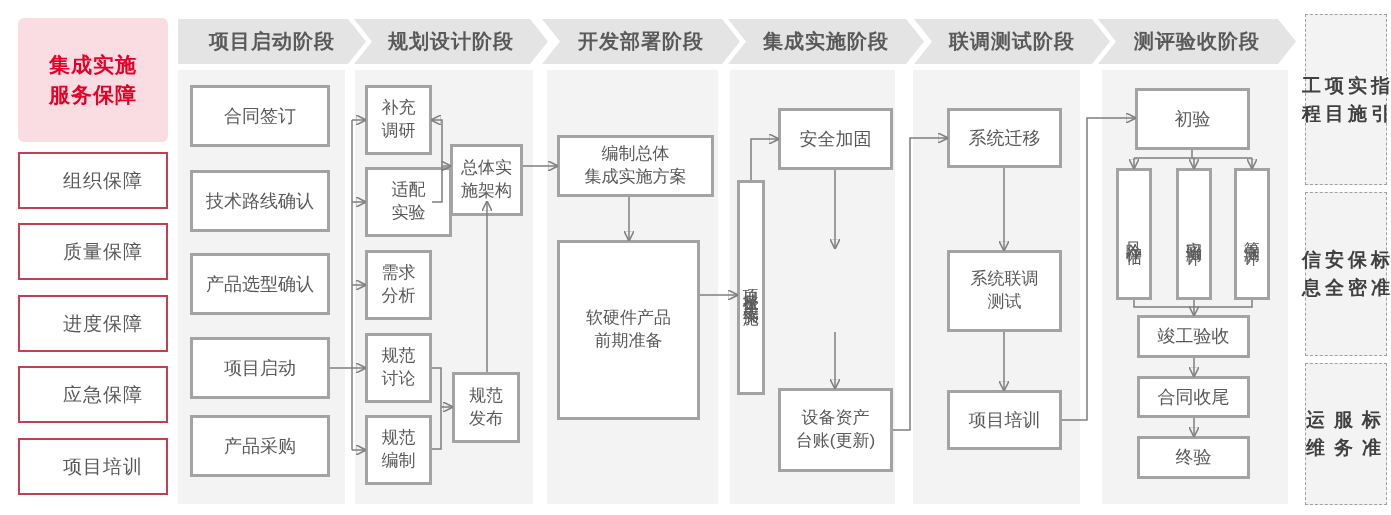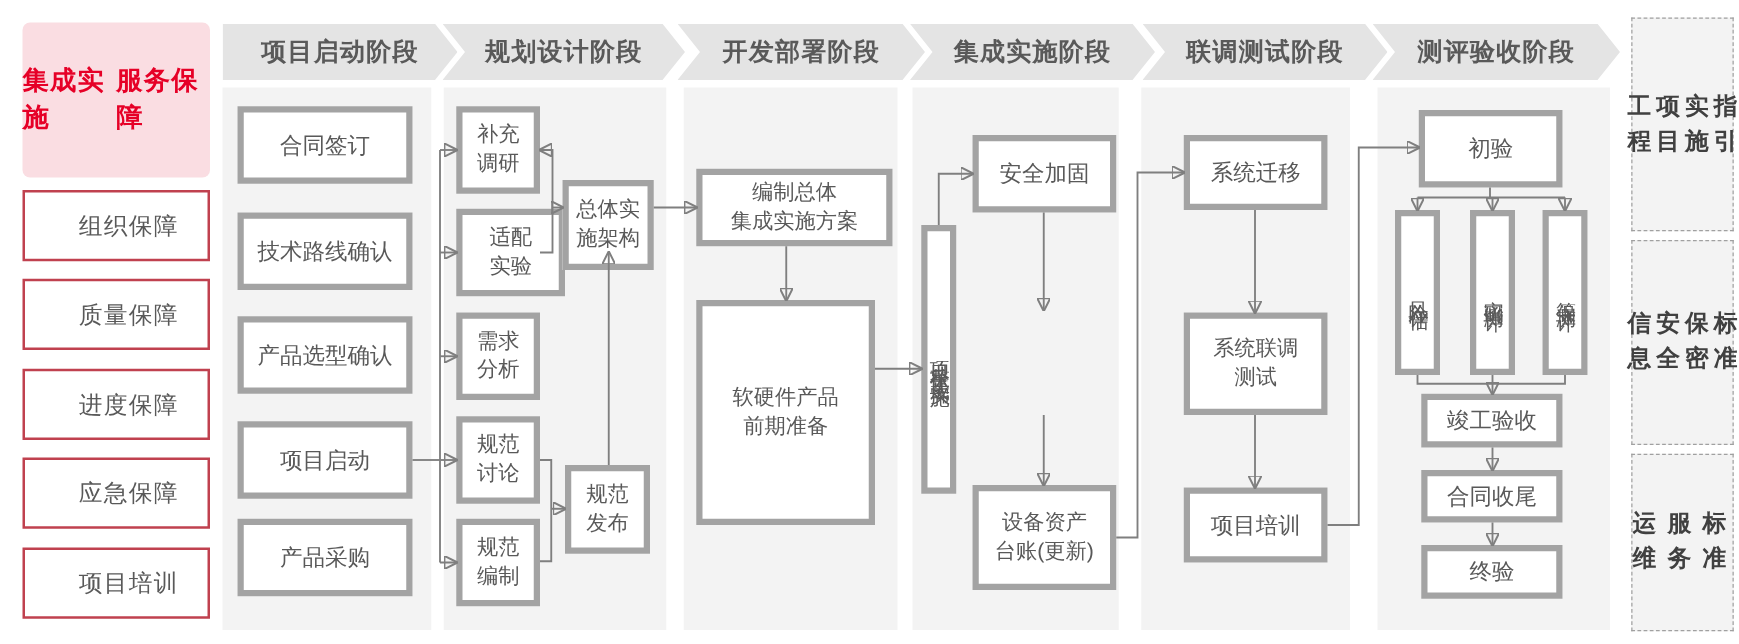--- a/index.html
+++ b/index.html
@@ -3,42 +3,42 @@
 <meta charset="utf-8">
 <style>
   html,body{margin:0;padding:0;background:#ffffff;}
   .canvas{
     position:relative;width:1391px;height:515px;background:#ffffff;overflow:hidden;
     font-family:"Liberation Sans","DejaVu Sans",sans-serif;color:#595959;
   }
   
   .side-title{
     position:absolute;left:18px;top:18px;width:150px;height:124px;
-    background:#fadde2;border-radius:6px;display:flex;flex-direction:row;
+    background:#fadde2;border-radius:6px;display:flex;flex-direction:column;
     align-items:center;justify-content:center;color:#e60027;font-weight:bold;
     font-size:21px;line-height:1.45;letter-spacing:1px;
   }
   .side-item{
     position:absolute;left:18px;width:150px;height:57px;background:#ffffff;
     border:2px solid #c0414f;box-sizing:border-box;display:flex;align-items:center;
     justify-content:center;font-size:19px;letter-spacing:1px;padding-left:20px;
   }
   
   .phase{
     position:absolute;top:19px;height:45px;background:#e4e4e4;display:flex;
     align-items:center;justify-content:center;font-size:20px;font-weight:bold;
     color:#595959;letter-spacing:1px;
     clip-path:polygon(0 0,calc(100% - 18px) 0,100% 50%,calc(100% - 18px) 100%,0 100%,18px 50%);
   }
   .phase.first{clip-path:polygon(0 0,calc(100% - 18px) 0,100% 50%,calc(100% - 18px) 100%,0 100%);}
   
   .panel{position:absolute;top:70px;height:434px;background:#f3f3f3;}
   
   .box{
-    position:absolute;background:#ffffff;border:5px solid #a3a3a3;box-sizing:border-box;
+    position:absolute;background:#ffffff;border:3px solid #a3a3a3;box-sizing:border-box;
     display:flex;flex-direction:column;align-items:center;justify-content:center;
     text-align:center;font-size:17px;line-height:1.35;color:#595959;
   }
   .box .ln{display:block;}
   .vtext{
     writing-mode:vertical-rl;text-orientation:upright;letter-spacing:3px;
     display:flex;align-items:center;justify-content:center;flex-direction:row;
   }
   
   .standard{

